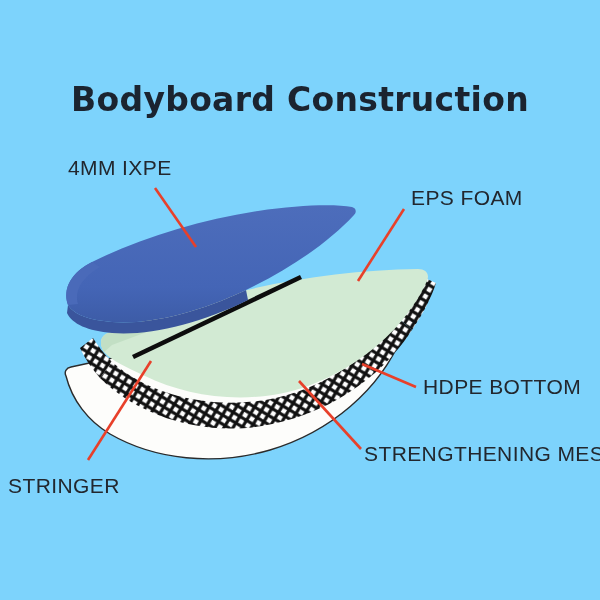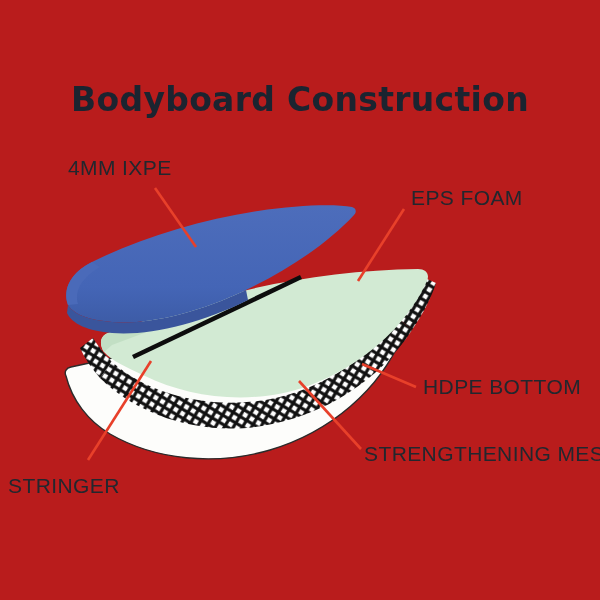--- a/index.html
+++ b/index.html
@@ -5,21 +5,21 @@
 <style>
   html, body {
     margin: 0;
     padding: 0;
     background: #ffffff;
   }
   #page {
     position: relative;
     width: 600px;
     height: 600px;
-    background: #b91c1c;
+    background: #7dd3fc;
     overflow: hidden;
     font-family: "Liberation Sans", sans-serif;
   }
   #diagram-svg {
     position: absolute;
     left: 0;
     top: 0;
     width: 600px;
     height: 600px;
     display: block;

